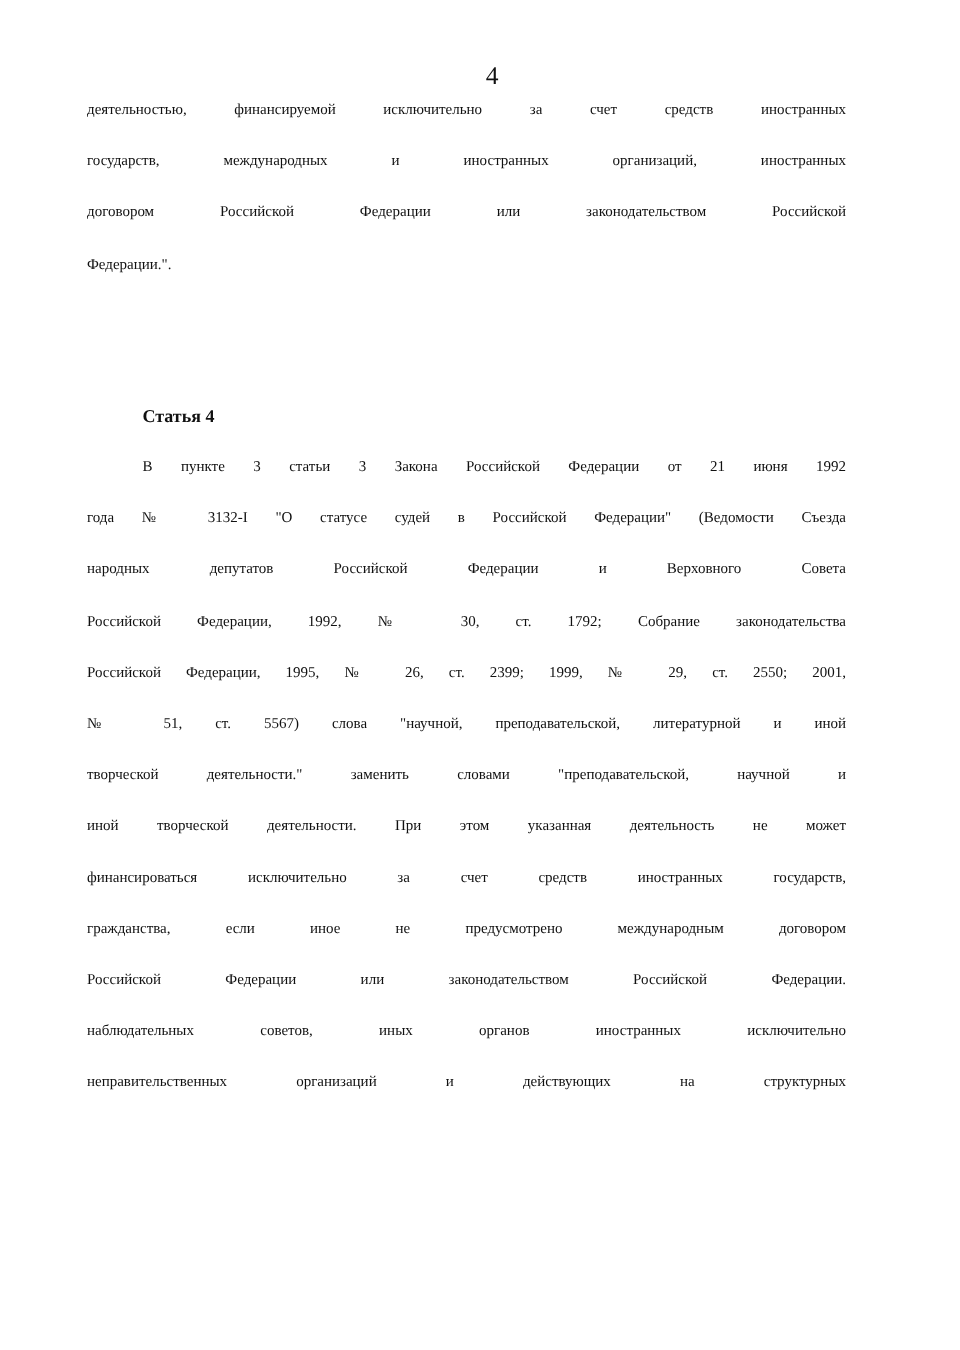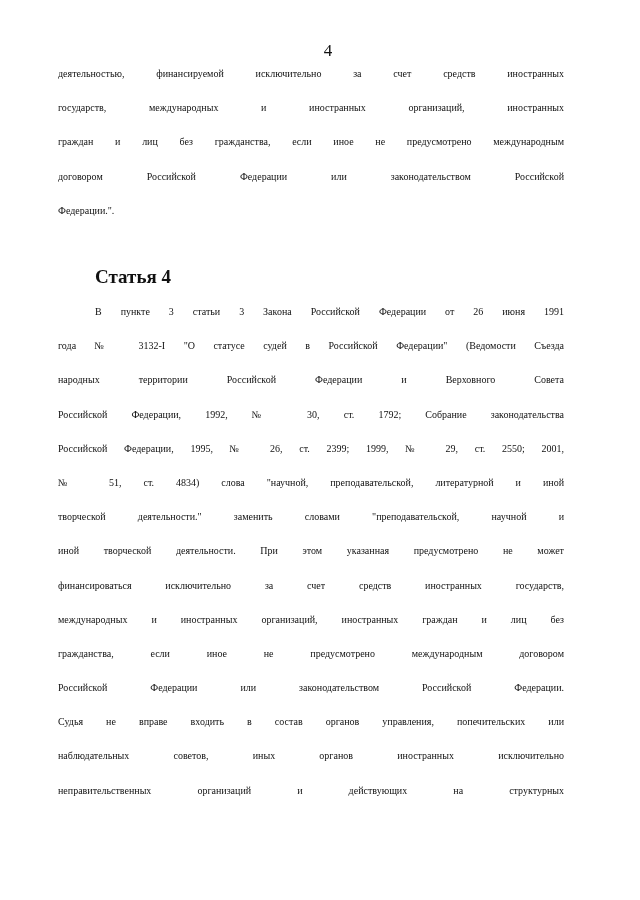--- a/index.html
+++ b/index.html
@@ -49,55 +49,52 @@
     text-align-last: justify;
   }
   .line.last {
     text-align-last: left;
   }
   .block1 { top: 64px; }
   .heading {
     position: absolute;
     left: 95px;
     top: 267px;
-    font-size: 19px;
+    font-size: 12px;
     font-weight: bold;
     line-height: 20px;
   }
   .block2 { top: 302px; }
   .indent { padding-left: 37px; }
 </style>
 </head>
 <body>
 
 <div class="page">
 
   <div class="page-number">4</div>
 
   <div class="body-text block1">
     <span class="line">деятельностью, финансируемой исключительно за счет средств иностранных</span>
     <span class="line">государств, международных и иностранных организаций, иностранных</span>
-    <span class="line">граждан и лиц без гражданства, если иное не предусмотрено международным</span>
     <span class="line">договором Российской Федерации или законодательством Российской</span>
     <span class="line last">Федерации.".</span>
   </div>
 
   <div class="heading">Статья 4</div>
 
   <div class="body-text block2">
-    <span class="line indent">В пункте 3 статьи 3 Закона Российской Федерации от 26 июня 1991</span>
+    <span class="line indent">В пункте 3 статьи 3 Закона Российской Федерации от 21 июня 1992</span>
     <span class="line">года № 3132-I "О статусе судей в Российской Федерации" (Ведомости Съезда</span>
-    <span class="line">народных территории Российской Федерации и Верховного Совета</span>
+    <span class="line">народных депутатов Российской Федерации и Верховного Совета</span>
     <span class="line">Российской Федерации, 1992, № 30, ст. 1792; Собрание законодательства</span>
     <span class="line">Российской Федерации, 1995, № 26, ст. 2399; 1999, № 29, ст. 2550; 2001,</span>
-    <span class="line">№ 51, ст. 4834) слова "научной, преподавательской, литературной и иной</span>
+    <span class="line">№ 51, ст. 5567) слова "научной, преподавательской, литературной и иной</span>
     <span class="line">творческой деятельности." заменить словами "преподавательской, научной и</span>
-    <span class="line">иной творческой деятельности. При этом указанная предусмотрено не может</span>
+    <span class="line">иной творческой деятельности. При этом указанная деятельность не может</span>
     <span class="line">финансироваться исключительно за счет средств иностранных государств,</span>
-    <span class="line">международных и иностранных организаций, иностранных граждан и лиц без</span>
     <span class="line">гражданства, если иное не предусмотрено международным договором</span>
     <span class="line">Российской Федерации или законодательством Российской Федерации.</span>
-    <span class="line">Судья не вправе входить в состав органов управления, попечительских или</span>
     <span class="line">наблюдательных советов, иных органов иностранных исключительно</span>
     <span class="line">неправительственных организаций и действующих на структурных</span>
   </div>
 
 </div>
 
 </body></html>

